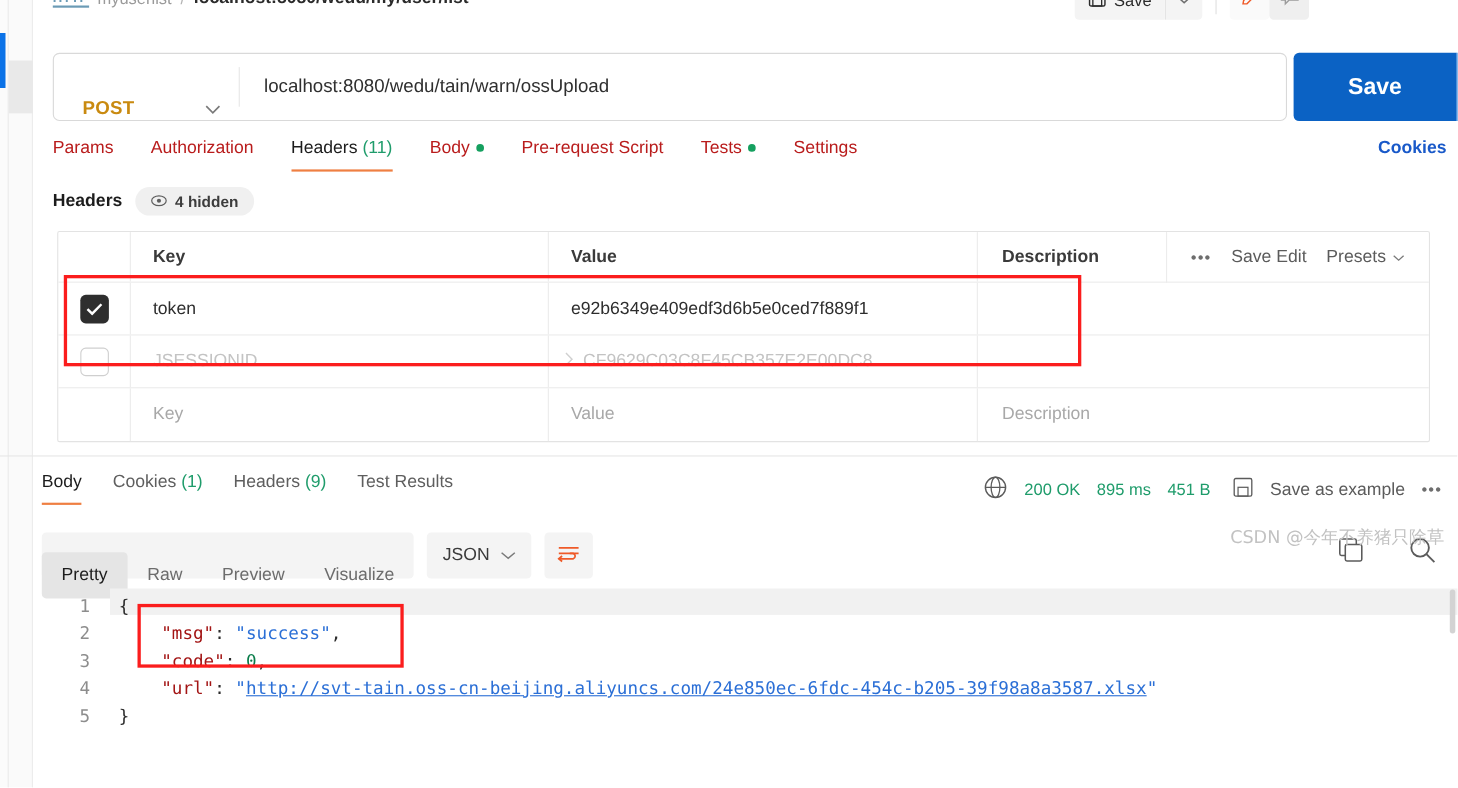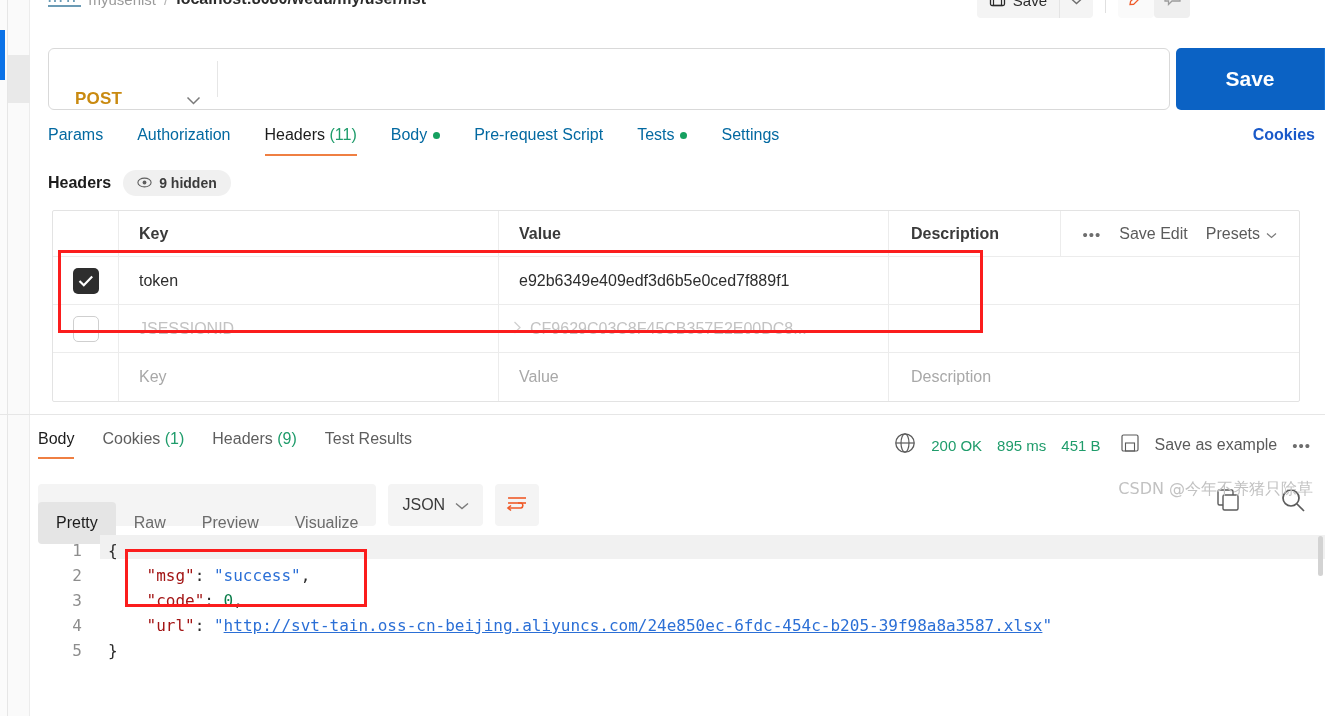--- a/index.html
+++ b/index.html
@@ -38,21 +38,21 @@
   .urlbox { position: absolute; left: 0; top: 0; width: 1122px; height: 62px; border: 1px solid #d9d9d9; border-radius: 6px; display: flex; align-items: center; background: #fff; }
   .method { width: 168px; height: 100%; display: flex; align-items: flex-end; justify-content: space-between; padding: 0 16px 0 26px; }
   .method-label { font-size: 17px; font-weight: 700; color: #c98a10; letter-spacing: .2px; }
   .method-div { width: 1px; height: 36px; background: #e6e6e6; }
   .url-text { flex: 1; padding-left: 22px; font-size: 17px; color: #2f2f2f; }
   .sendbtn { position: absolute; left: 1128px; top: 0; width: 148px; height: 62px; background: #0b62c4; border-radius: 5px 0 0 5px; display: flex; align-items: center; justify-content: center; color: #fff; font-size: 21px; font-weight: 700; }
   .sendcaret { position: absolute; left: 1276px; top: 0; width: 49px; height: 62px; background: #1573d8; border-radius: 0 5px 5px 0; display: flex; align-items: center; justify-content: center; }
 
   
   .reqtabs { position: absolute; left: 48px; top: 126px; right: 0; height: 40px; display: flex; align-items: flex-start; }
-  .rtab { position: relative; font-size: 16px; color: #0369a1; margin-right: 34px; padding-bottom: 12px; white-space: nowrap; }
+  .rtab { position: relative; font-size: 16px; color: #b91c1c; margin-right: 34px; padding-bottom: 12px; white-space: nowrap; }
   .rtab.active { color: #1c1c1c; }
   .rtab.active::after { content: ""; position: absolute; left: 0; right: 0; bottom: 0; height: 2px; background: #ef7f42; }
   .rtab .cnt { color: #1f9c6b; }
   .dotg { display: inline-block; width: 7px; height: 7px; border-radius: 50%; background: #15a05f; margin-left: 6px; vertical-align: middle; }
   .cookies-link { position: absolute; right: 10px; top: 0; font-size: 16px; font-weight: 700; color: #1959c9; }
 
   
   .hsub { position: absolute; left: 48px; top: 170px; display: flex; align-items: center; gap: 12px; }
   .hsub-title { font-size: 16px; font-weight: 700; color: #1c1c1c; }
   .hidden-pill { display: flex; align-items: center; gap: 7px; background: #f0f0f0; border-radius: 14px; padding: 5px 14px; font-size: 14px; font-weight: 700; color: #3c3c3c; }
@@ -176,20 +176,21 @@
     <div class="urlbox">
       <div class="method">
         <span class="method-label">POST</span>
         <span>
           <svg width="15" height="9" viewBox="0 0 15 9">
               <path d="M1.5 1.5 L7.5 7.5 L13.5 1.5" fill="none" stroke="#7a7a7a" stroke-width="1.5"></path>
             </svg>
         </span>
       </div>
       <div class="method-div"></div>
+      <div class="url-text">localhost:8080/wedu/tain/warn/ossUpload</div>
     </div>
     <div class="sendbtn">Save</div>
     <div class="sendcaret">
       
     </div>
   </div>
 
   <div class="reqtabs">
     <div class="rtab"><span>Params</span></div>
     <div class="rtab"><span>Authorization</span></div>
@@ -203,21 +204,21 @@
 
   <div class="hsub">
     <span class="hsub-title">Headers</span>
     <span class="hidden-pill">
       <span>
         <svg width="15" height="11" viewBox="0 0 15 11">
             <ellipse cx="7.5" cy="5.5" rx="6.6" ry="4.4" fill="none" stroke="#5e5e5e" stroke-width="1.1"></ellipse>
             <circle cx="7.5" cy="5.5" r="1.9" fill="#5e5e5e"></circle>
           </svg>
       </span>
-      <span>9 hidden</span>
+      <span>4 hidden</span>
     </span>
   </div>
 
   <div class="tbl">
     <div class="trow head">
       <div class="c-check"></div>
       <div class="c-key">
           <span class="hd">Key</span>
         </div>
       <div class="c-val" style="padding-left:20px">

